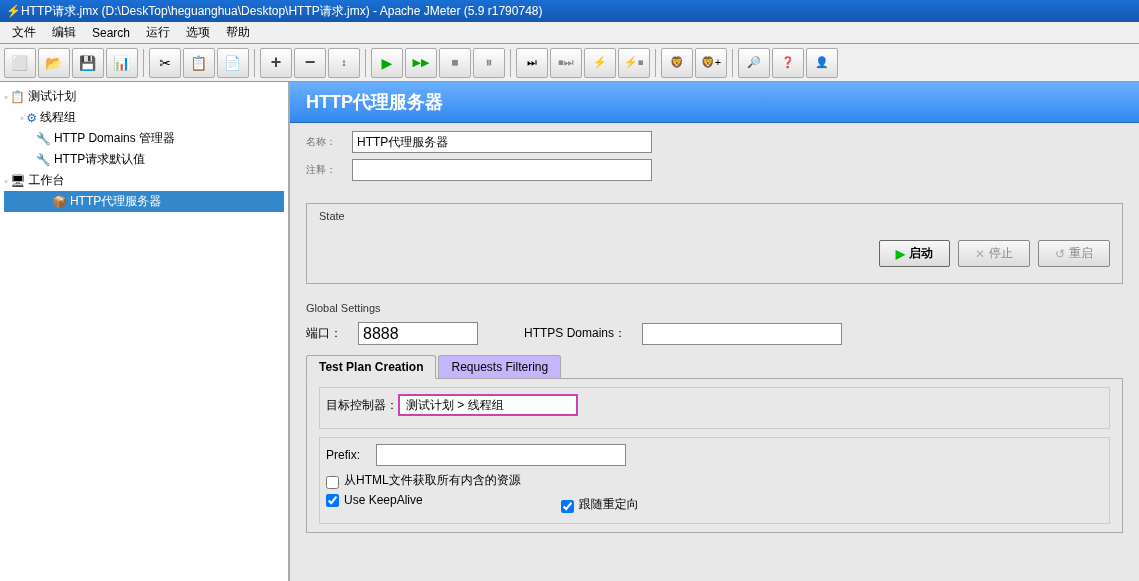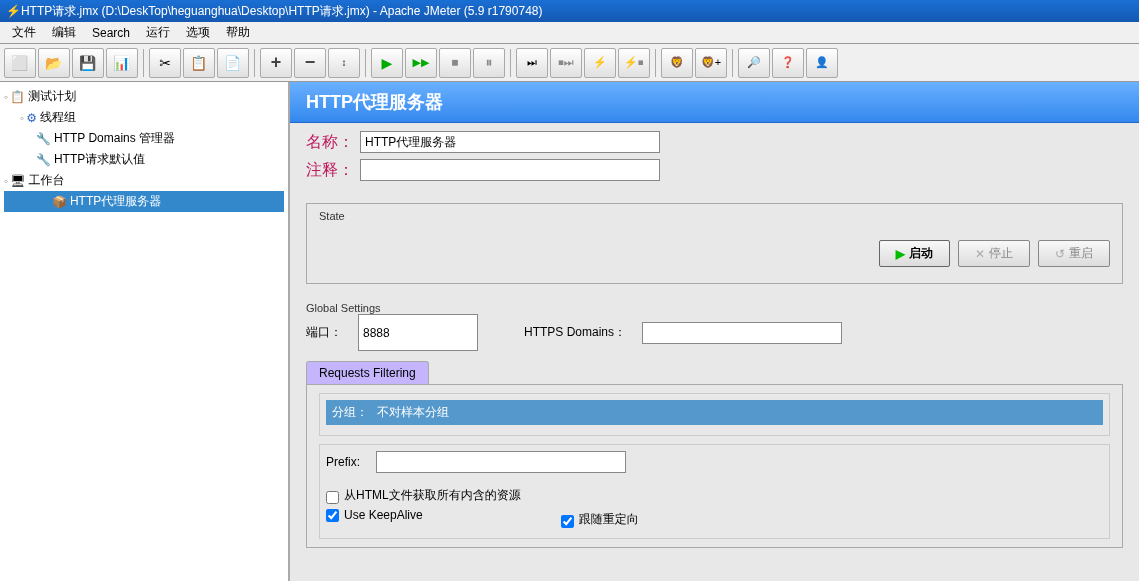--- a/index.html
+++ b/index.html
@@ -102,22 +102,22 @@
     .form-area {
       padding: 8px 16px;
       background: #e8e8e8;
     }
     .form-row {
       display: flex;
       align-items: center;
       margin-bottom: 6px;
     }
     .form-label {
-      font-size: 16px;
-      color: #be185d;
+      font-size: 10px;
+      color: #737373;
       min-width: 40px;
       margin-right: 6px;
     }
     .form-input {
       border: 1px solid #888;
       background: white;
       padding: 2px 4px;
       font-size: 12px;
       height: 22px;
       outline: none;
@@ -156,33 +156,34 @@
     .action-btn.start { border-color: #666; font-weight: bold; }
 
     
     .global-settings {
       margin: 4px 16px;
       padding: 6px 0;
     }
     .global-settings-title {
       font-size: 11px;
       color: #333;
+      margin-bottom: 8px;
     }
     .global-row {
       display: flex;
       align-items: center;
       gap: 16px;
     }
     .port-input {
       width: 120px;
       border: 1px solid #888;
       background: white;
       padding: 2px 4px;
-      font-size: 12px;
-      height: 37px;
+      font-size: 16px;
+      height: 23px;
     }
     .https-input {
       width: 200px;
       border: 1px solid #888;
       background: white;
       padding: 2px 4px;
       font-size: 12px;
       height: 22px;
     }
 
@@ -259,21 +260,21 @@
     
     .sampler-section {
       border: 1px solid #ccc;
       padding: 6px;
       margin-top: 4px;
     }
     .sampler-title { font-size: 11px; color: #555; margin-bottom: 6px; }
     .prefix-row {
       display: flex;
       align-items: center;
-      margin-bottom: 14px;
+      margin-bottom: 6px;
     }
     .prefix-label { min-width: 50px; font-size: 12px; }
     .prefix-input {
       border: 1px solid #888;
       background: white;
       padding: 2px 4px;
       font-size: 12px;
       height: 22px;
       width: 250px;
     }
@@ -415,34 +416,37 @@
       <div class="global-settings-title">Global Settings</div>
       <div class="global-row">
         <span>端口：</span>
         <input class="port-input" type="text" value="8888" style="">
         <span style="margin-left:30px;">HTTPS Domains：</span>
         <input class="https-input" type="text" value="" style="">
       </div>
     </div>
 
     <div class="tabs-container">
+      <div class="tab active">
+        <span>Test Plan Creation</span>
+      </div>
       <div class="tab">
         <span>Requests Filtering</span>
       </div>
     </div>
 
     <div class="tab-content">
 
       <div class="content-section">
 
-
-        <div class="group-row">
-          <span class="group-label">分组：</span>
-          <span class="group-value">不对样本分组</span>
+        <div class="target-row">
+          <span class="target-label">目标控制器：</span>
+          <input class="target-input" type="text" value="测试计划 &gt; 线程组" style="">
         </div>
+
       </div>
 
       <div class="sampler-section">
 
         <div class="prefix-row">
           <span class="prefix-label">Prefix:</span>
           <input class="prefix-input" type="text" value="" style="">
         </div>
 
         <div class="two-col">

